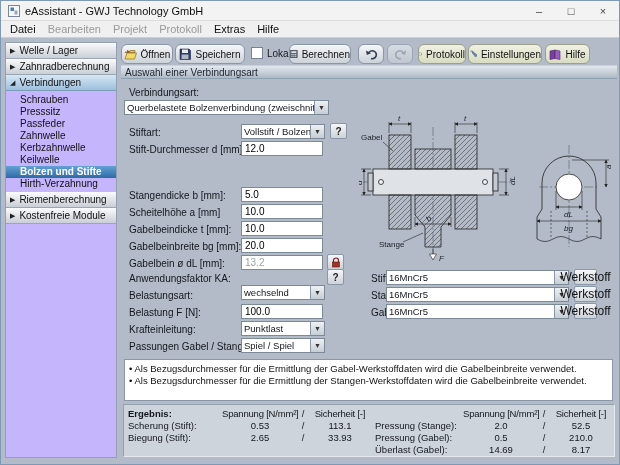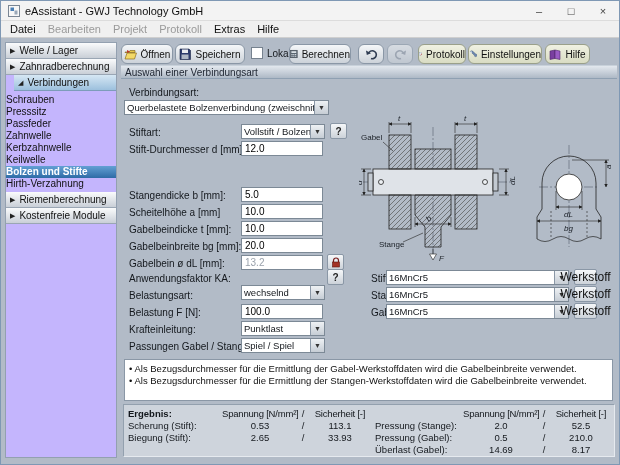--- a/index.html
+++ b/index.html
@@ -16,22 +16,22 @@
 
   
   .menubar { position:absolute; left:0; top:20px; width:100%; height:17px; background:#f0f0f0; border-bottom:1px solid #cfcfcf; display:flex; align-items:center; padding-left:3px; }
   .menu-item { font-size:11px; padding:1px 6px; color:#111; }
   .menu-item.disabled { color:#9a9a9a; }
 
   
   .sidebar { position:absolute; left:4px; top:41px; width:112px; height:416px; background:#c4b5fd; border:1px solid #93a0b0; }
   .cat { height:16px; display:flex; align-items:center; padding-left:4px; background:linear-gradient(#fafbfc,#c9cfd7); border-bottom:1px solid #9aa6b4; color:#111; }
   .cat .tri { font-size:7px; margin-right:4px; color:#222; }
-  .cat.expanded { background:linear-gradient(#d6e7f4,#9cc0dd); border-bottom:1px solid #7d9cba;margin-left:8px; }
-  .sub { height:12px; line-height:12px; color:#111; white-space:nowrap; }
+  .cat.expanded { background:linear-gradient(#d6e7f4,#9cc0dd); border-bottom:1px solid #7d9cba; }
+  .sub { height:12px; line-height:12px; padding-left:14px; color:#111; white-space:nowrap; }
   .sub.selected { background:linear-gradient(#63a0d4,#2e6ba6); color:#fff; font-weight:bold; }
 
   
   .tbtn { position:absolute; top:43px; height:20px; border:1px solid #8a97a6; border-radius:6px; background:linear-gradient(#f5f7f9,#ccd2d9); display:flex; align-items:center; justify-content:center; gap:4px; font-size:10px; color:#111; }
   .tbtn.khaki { background:linear-gradient(#f0f1e2,#d9dcc3); border-color:#9aa08a; }
   .tbtn.disabled { opacity:.55; }
   .lokal-wrap { position:absolute; left:250px; top:46px; display:flex; align-items:center; gap:4px; }
   .cbox { width:12px; height:12px; background:#fff; border:1px solid #76828f; }
 
   

